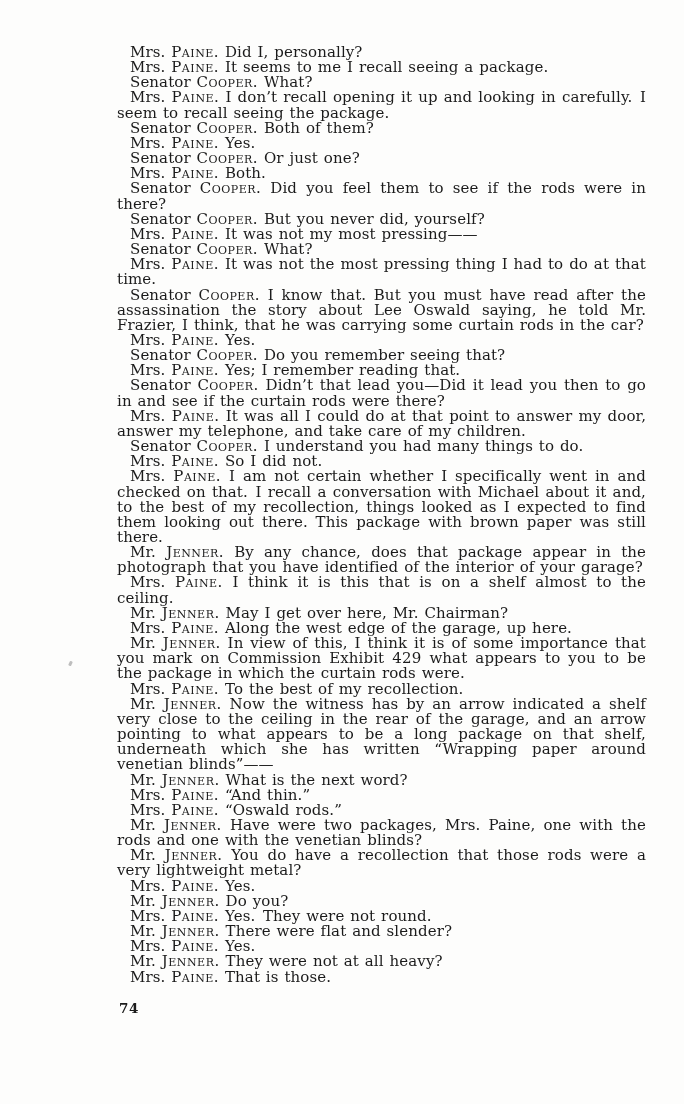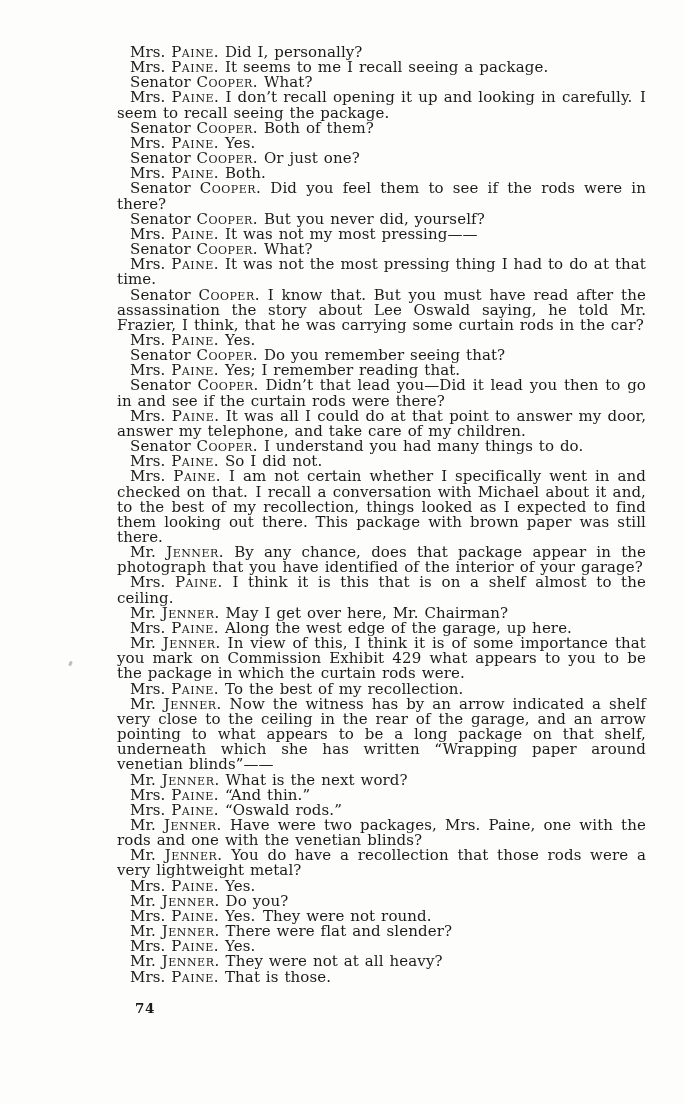--- a/index.html
+++ b/index.html
@@ -37,21 +37,20 @@
     font-variant-caps: small-caps;
     letter-spacing: 0.5px;
   }
   .page-number {
     position: absolute;
     left: 119px;
     top: 1000px;
     font-size: 13.5px;
     font-weight: 700;
     letter-spacing: 0.5px;
-    margin-left: 16px;
   }
   .scan-artifact {
     position: absolute;
     left: 69px;
     top: 661px;
     width: 3px;
     height: 5px;
     background: #8a8a8a;
     opacity: 0.55;
     transform: rotate(25deg);

